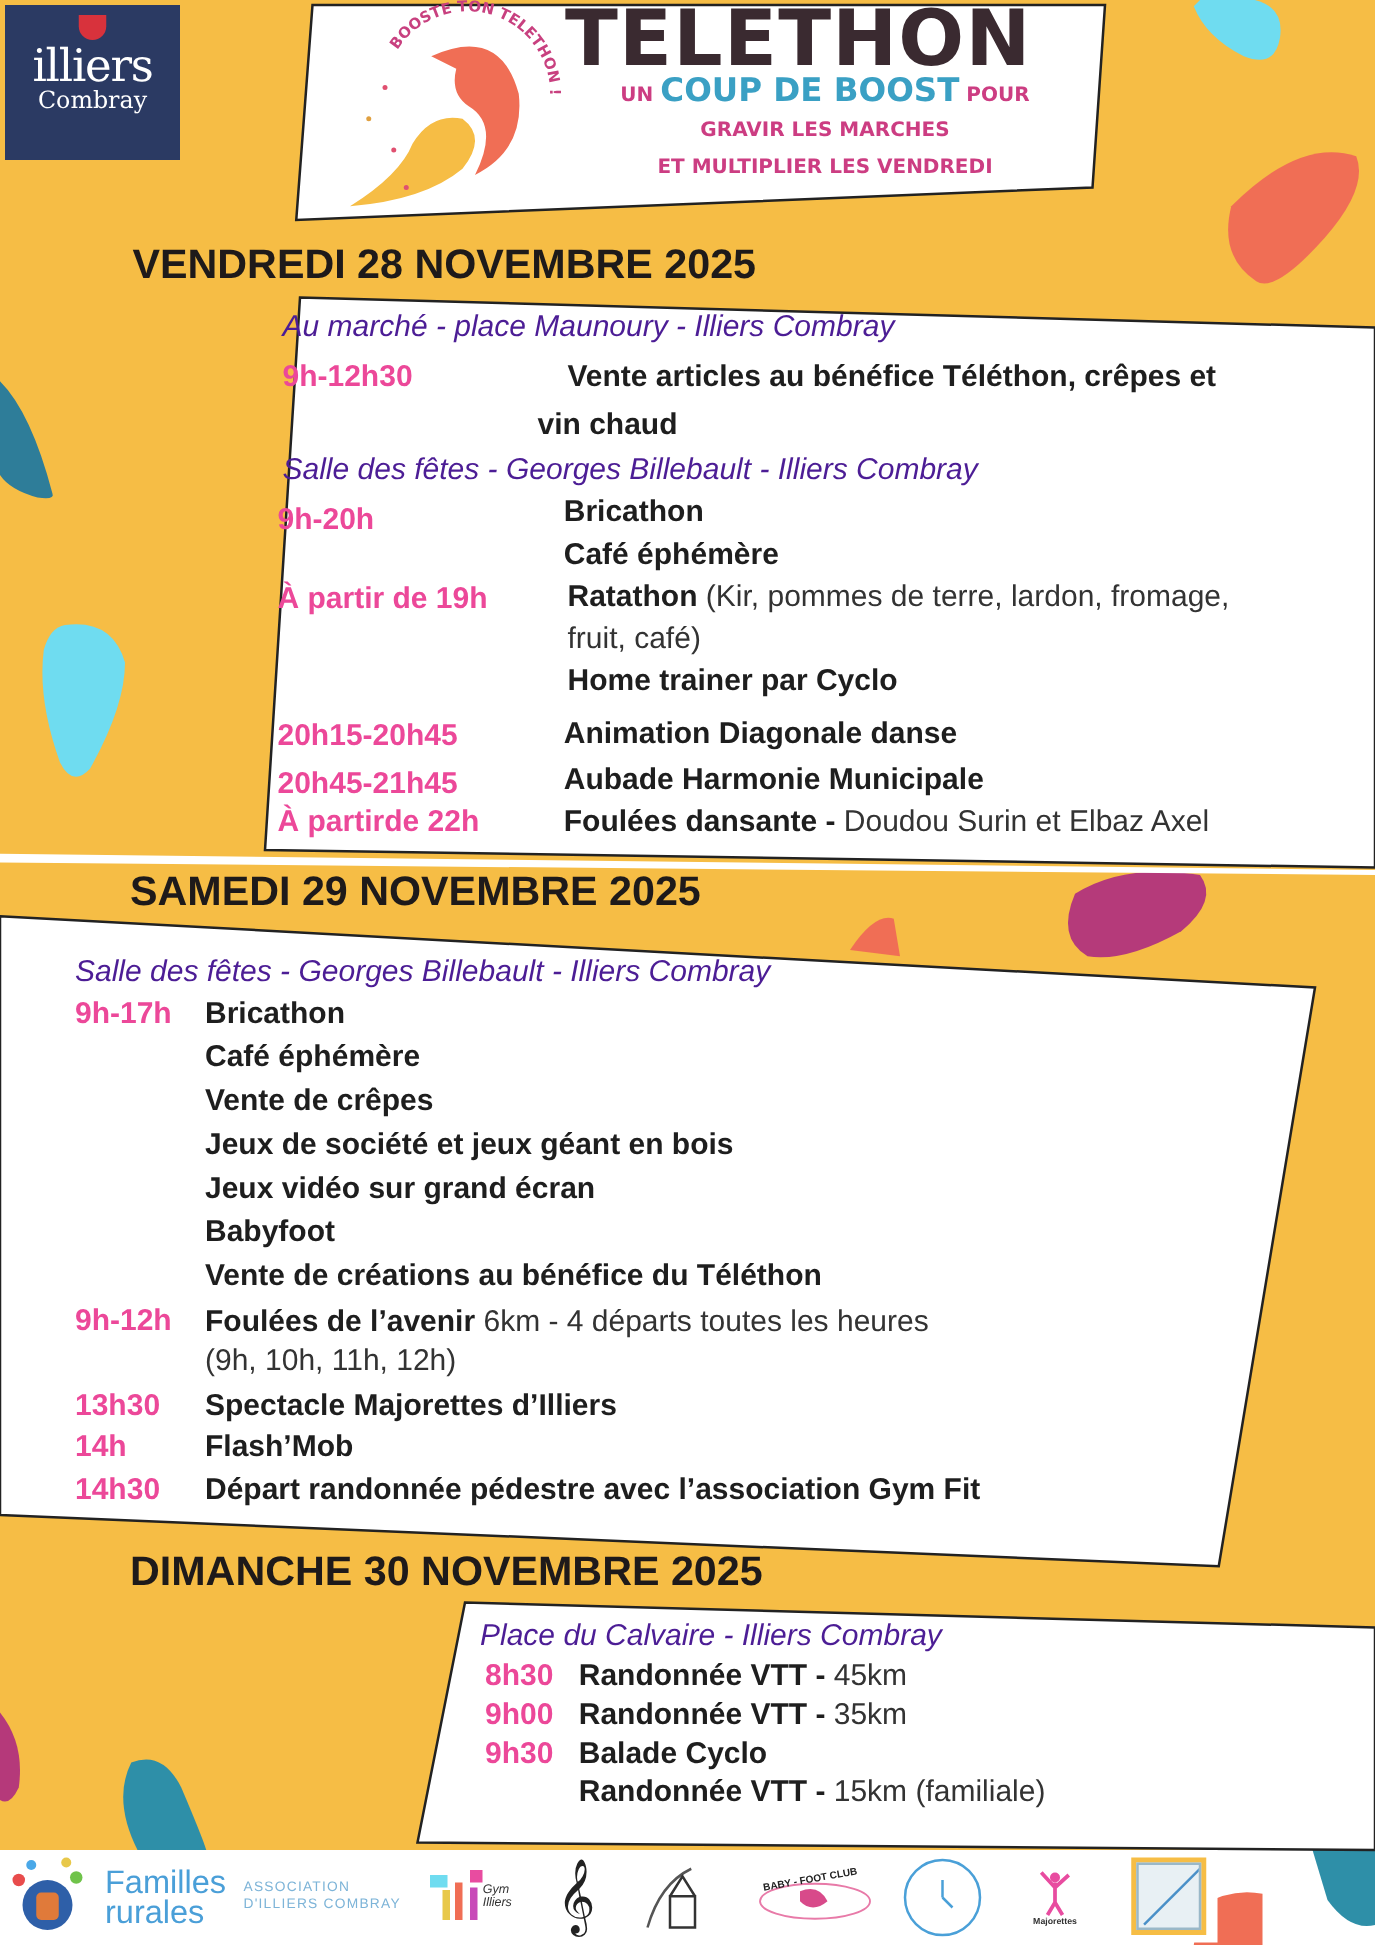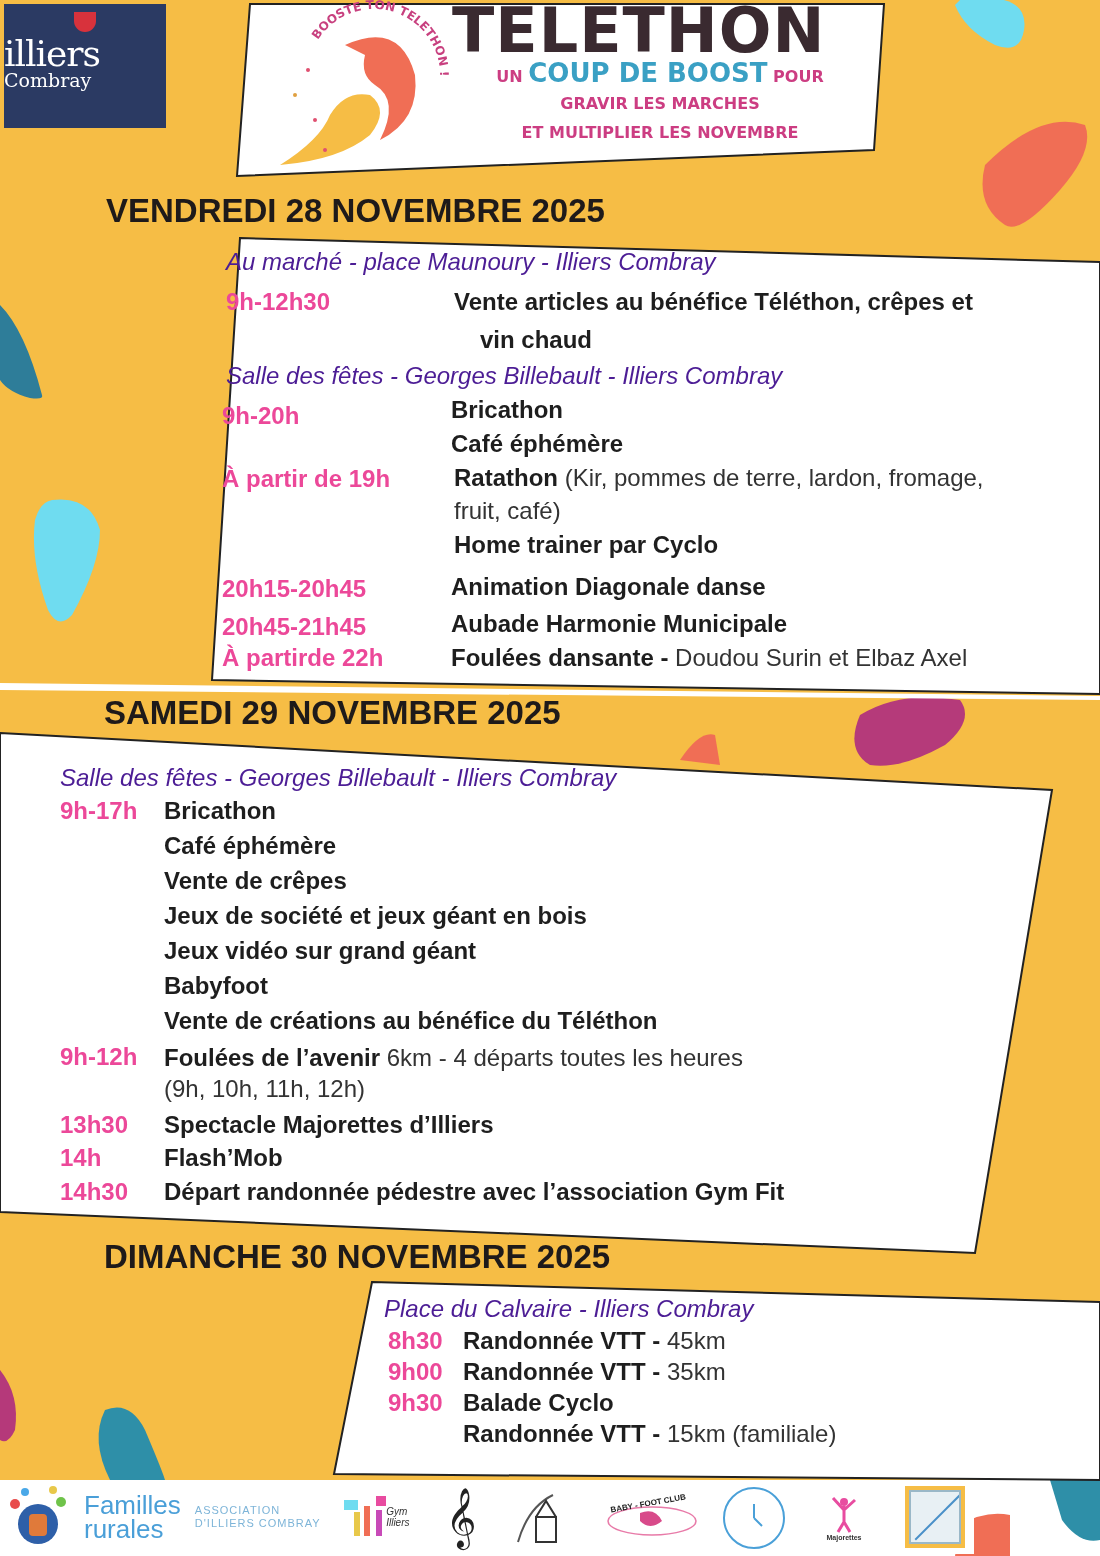--- a/index.html
+++ b/index.html
@@ -6,22 +6,22 @@
     body {
       width: 1100px; height: 1556px; position: relative; overflow: hidden;
       background: #ffffff;
       font-family: "Liberation Sans", "DejaVu Sans", sans-serif;
     }
     .poster { position: absolute; left: 0; top: 0; width: 1100px; height: 1556px; }
     .bg-svg { position: absolute; left: 0; top: 0; }
 
     
     .town-logo {
-      position: absolute; left: 4px; top: 4px; width: 162px; height: 124px;
-      background: #2b3a63; color: #fff; 
+      position: absolute; left: 4px; top: 4px; width: 140px; height: 124px;
+      background: #2b3a63; color: #fff; text-align: center;
     }
     .town-logo .shield {
       width: 22px; height: 20px; margin: 8px auto 0; background: #d8323c;
       border-radius: 0 0 11px 11px;
     }
     .town-logo .name1 {
       font-family: "DejaVu Serif", serif; font-size: 36px; line-height: 36px; margin-top: 4px;
       letter-spacing: -1px;
     }
     .town-logo .name2 {
@@ -113,27 +113,27 @@
     <circle cx="55" cy="150" r="2" fill="#e05070"></circle>
   </svg>
 
   <div class="title-main">TELETHON</div>
   <div class="tagline tag1">
     <span>UN</span>
     <span class="big">COUP DE BOOST</span>
     <span>POUR</span>
   </div>
   <div class="tagline tag2">GRAVIR LES MARCHES</div>
-  <div class="tagline tag3">ET MULTIPLIER LES NOVEMBRE</div>
+  <div class="tagline tag3">ET MULTIPLIER LES VENDREDI</div>
 
   <div class="day-title" style="left:106px; top:192px;">VENDREDI 28 NOVEMBRE 2025</div>
   <div class="venue" style="left:226px; top:248px;">Au marché - place Maunoury - Illiers Combray</div>
   <div class="time" style="left:226px; top:288px;">9h-12h30</div>
   <div class="act" style="left:454px; top:288px;">Vente articles au bénéfice Téléthon, crêpes et</div>
-  <div class="act" style="left:480px; top:326px;">vin chaud</div>
+  <div class="act" style="left:430px; top:326px;">vin chaud</div>
   <div class="venue" style="left:226px; top:362px;">Salle des fêtes - Georges Billebault  - Illiers Combray</div>
   <div class="time" style="left:222px; top:402px;">9h-20h</div>
   <div class="act" style="left:451px; top:396px;">Bricathon</div>
   <div class="act" style="left:451px; top:430px;">Café éphémère</div>
   <div class="time" style="left:222px; top:465px;">À partir de 19h</div>
   <div class="act" style="left:454px; top:464px;">
     <span>Ratathon</span><span class="light"> (Kir, pommes de terre, lardon, fromage,</span>
   </div>
   <div class="plain" style="left:454px; top:497px;">fruit, café)</div>
   <div class="act" style="left:454px; top:531px;">Home trainer par Cyclo</div>
@@ -146,21 +146,21 @@
     <span>Foulées dansante - </span><span class="light">Doudou Surin et Elbaz Axel</span>
   </div>
 
   <div class="day-title" style="left:104px; top:694px;">SAMEDI 29 NOVEMBRE 2025</div>
   <div class="venue" style="left:60px; top:764px;">Salle des fêtes - Georges Billebault  - Illiers Combray</div>
   <div class="time" style="left:60px; top:797px;">9h-17h</div>
   <div class="act" style="left:164px; top:797px;">Bricathon</div>
   <div class="act" style="left:164px; top:832px;">Café éphémère</div>
   <div class="act" style="left:164px; top:867px;">Vente de crêpes</div>
   <div class="act" style="left:164px; top:902px;">Jeux de société et jeux géant en bois</div>
-  <div class="act" style="left:164px; top:937px;">Jeux vidéo sur grand géant</div>
+  <div class="act" style="left:164px; top:937px;">Jeux vidéo sur grand écran</div>
   <div class="act" style="left:164px; top:972px;">Babyfoot</div>
   <div class="act" style="left:164px; top:1007px;">Vente de créations au bénéfice du Téléthon</div>
   <div class="time" style="left:60px; top:1043px;">9h-12h</div>
   <div class="act" style="left:164px; top:1044px;">
     <span>Foulées de l’avenir</span><span class="light"> 6km - 4 départs toutes les heures</span>
   </div>
   <div class="plain" style="left:164px; top:1075px;">(9h, 10h, 11h, 12h)</div>
   <div class="time" style="left:60px; top:1111px;">13h30</div>
   <div class="act" style="left:164px; top:1111px;">Spectacle Majorettes d’Illiers</div>
   <div class="time" style="left:60px; top:1144px;">14h</div>

